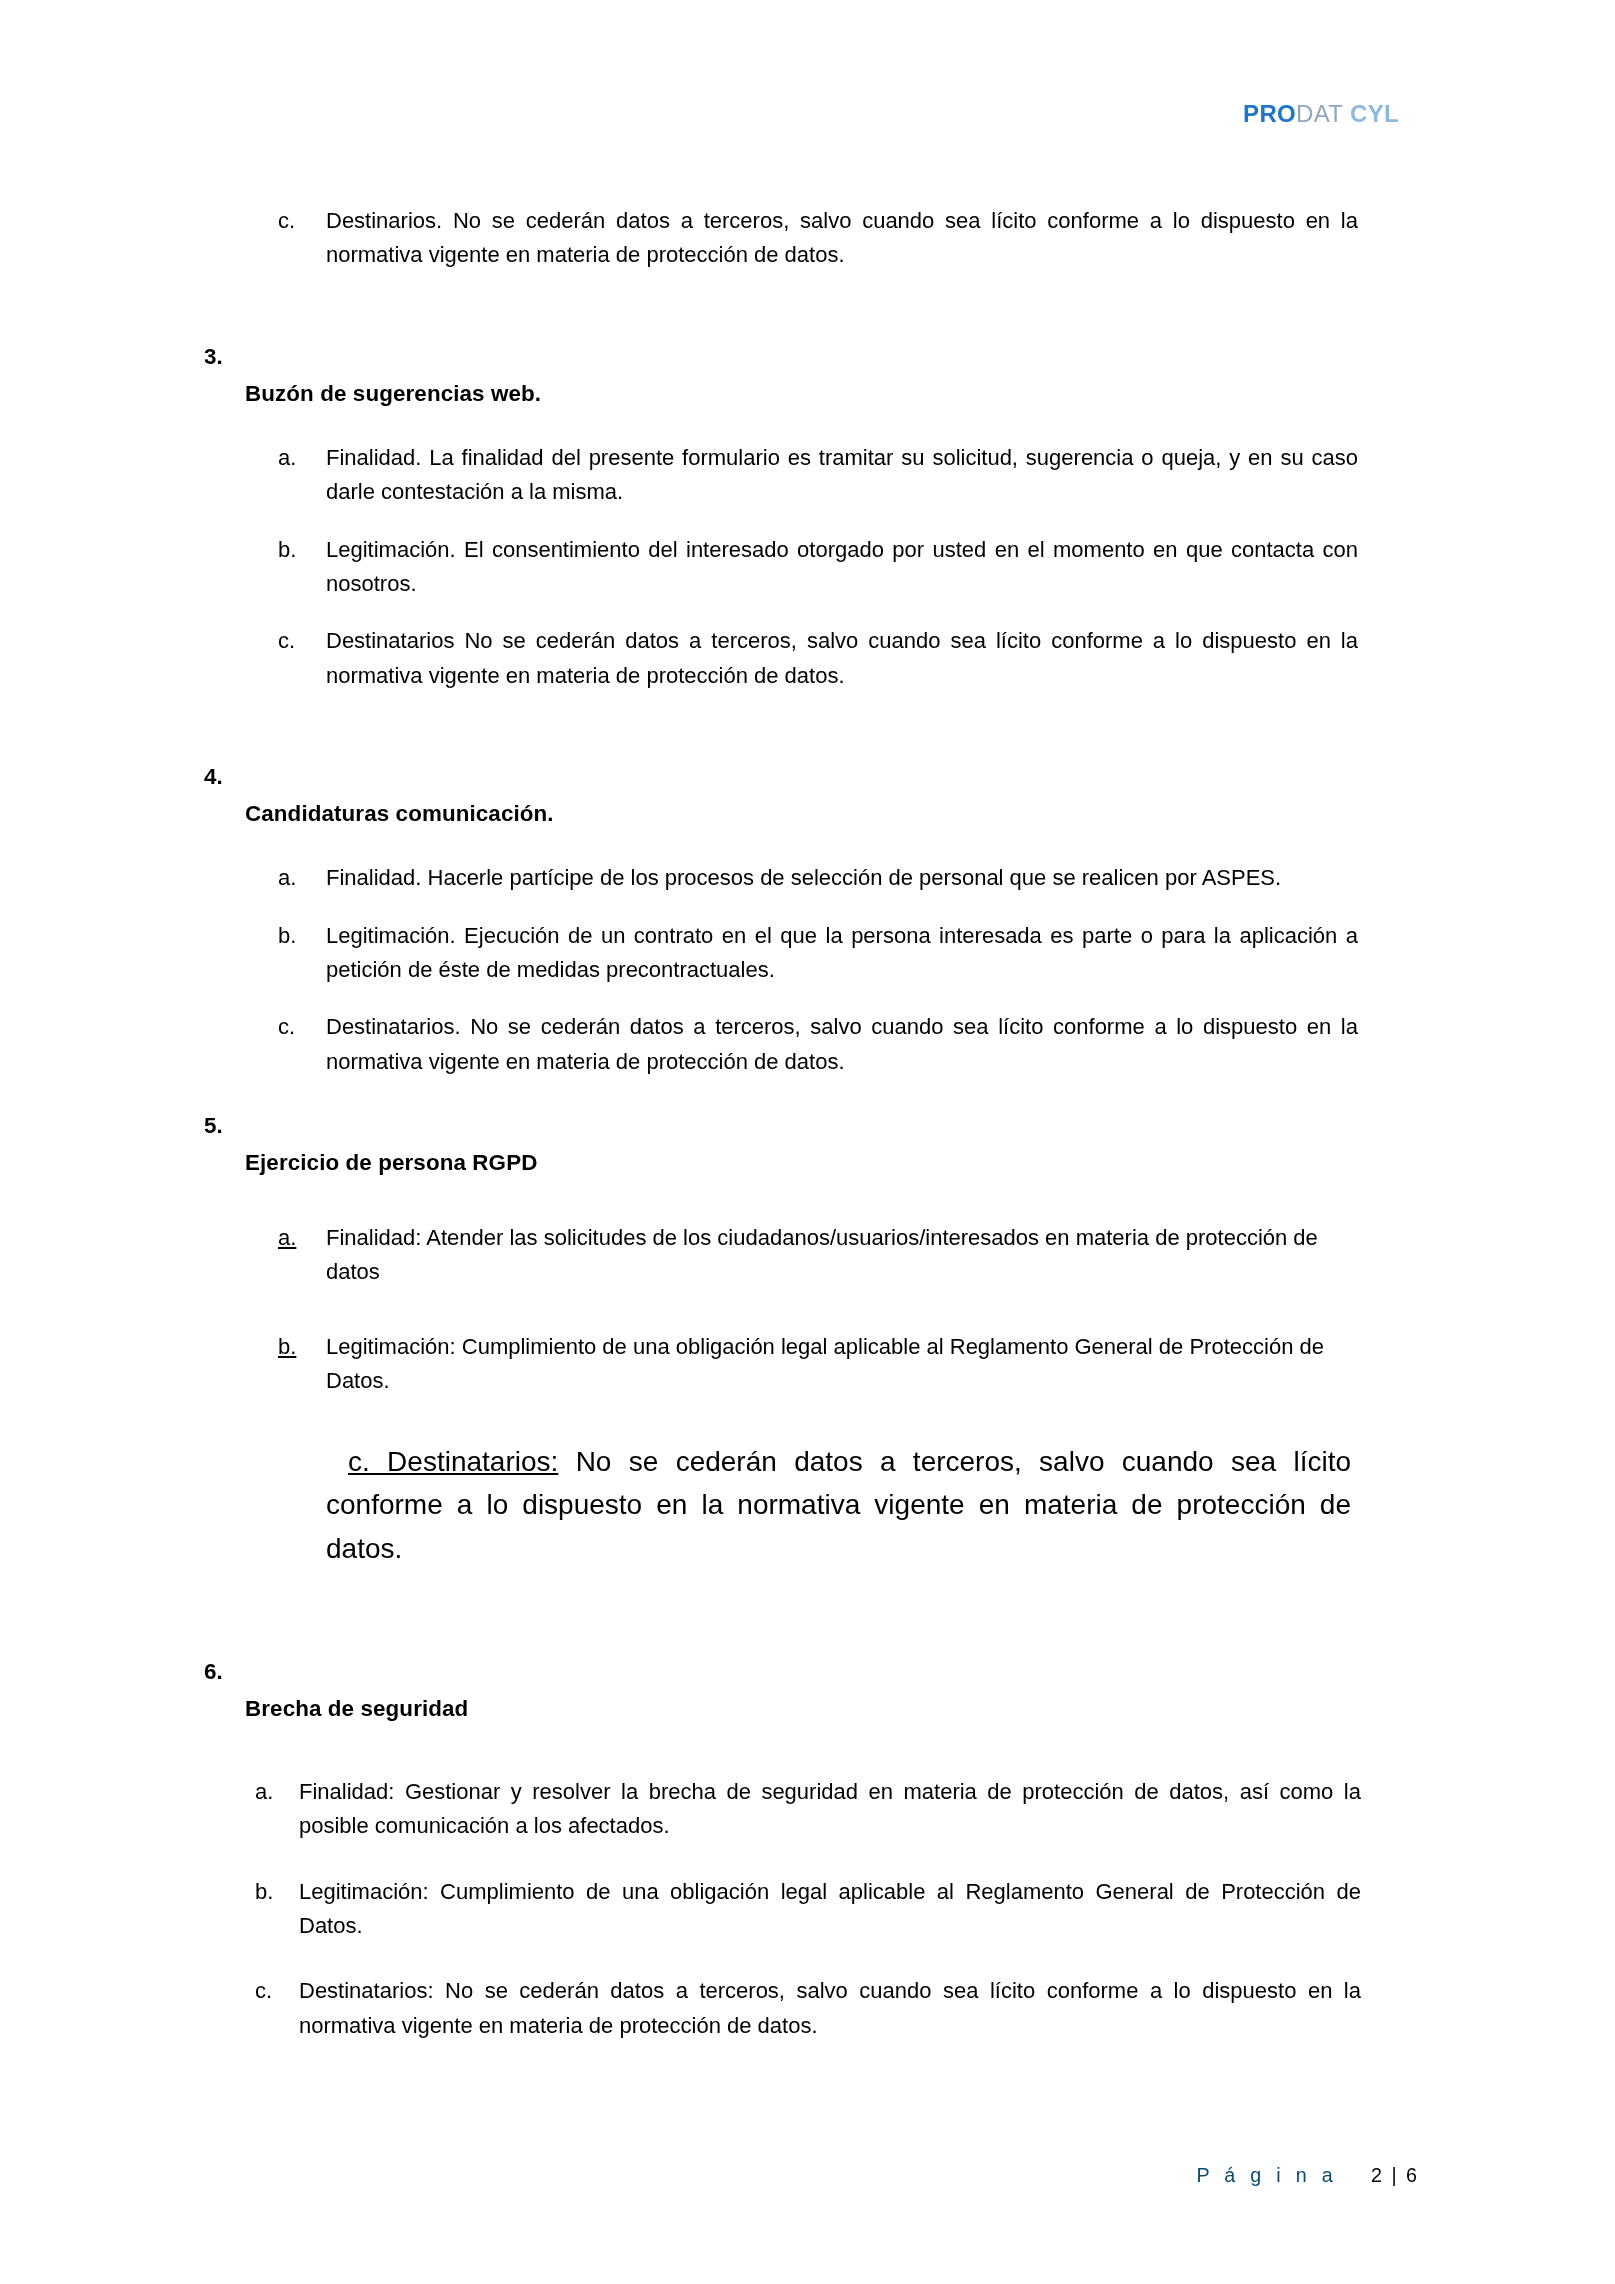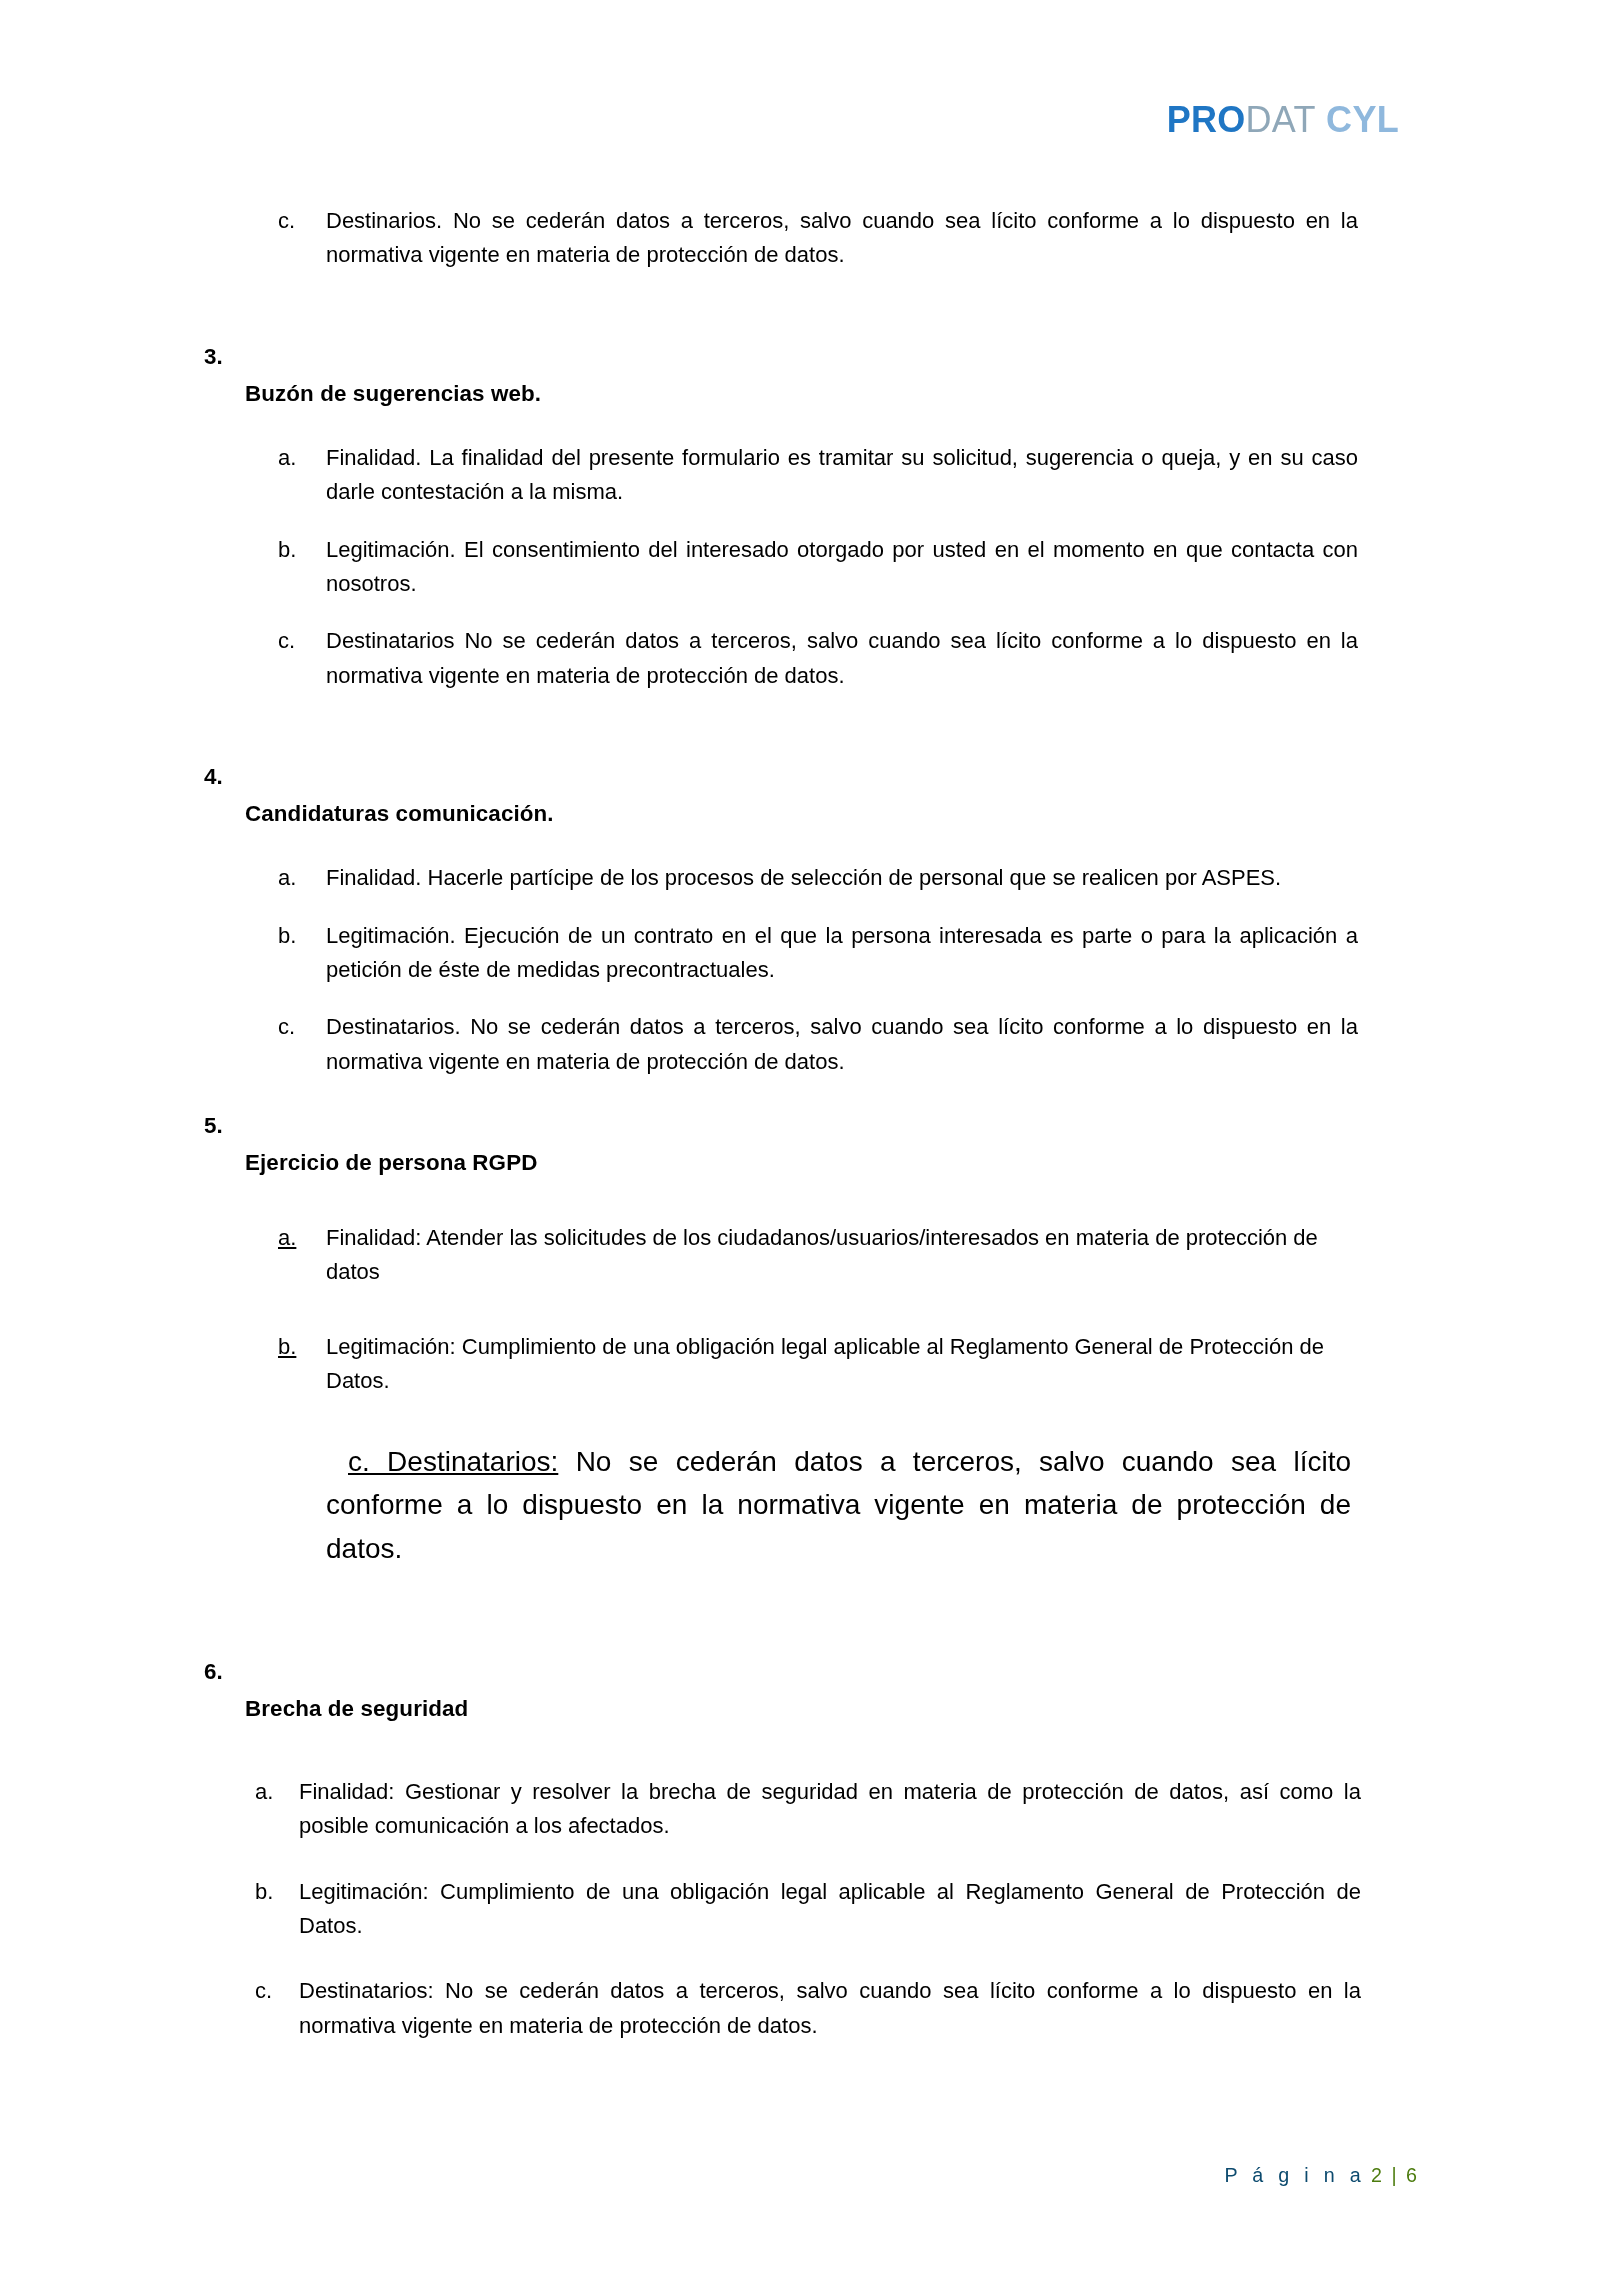--- a/index.html
+++ b/index.html
@@ -25,21 +25,21 @@
     top: 102px;
     left: 0;
     width: 1616px;
     height: 61px;
     padding-right: 217px;
     box-sizing: border-box;
     text-align: right;
   }
   .logo {
     display: inline-block;
-    font-size: 36px;
+    font-size: 24px;
     font-weight: 700;
     letter-spacing: 0.3px;
     line-height: 1;
     white-space: nowrap;
   }
   .logo .seg-pro   { color: #1f76c4; font-weight: 700; }
   .logo .seg-dat   { color: #8fa7b8; font-weight: 400; }
   .logo .seg-space { color: transparent; }
   .logo .seg-cyl   { color: #8fb8dd; font-weight: 700; }
 
@@ -137,22 +137,23 @@
     text-align: right;
     font-size: 19.7px;
     line-height: 1;
     white-space: nowrap;
   }
   .footer .pg-word {
     color: #0c4a6e;
     letter-spacing: 4.8px;
   }
   .footer .pg-nums {
-    color: #4d7c0f;
+    color: #000000;
     letter-spacing: 2px;
+    margin-left: 28px;
   }
 </style>
 </head>
 <body>
 
 <div class="page">
 
   <div class="header">
     <span class="logo">
       <span class="seg-pro">PRO</span><span class="seg-dat">DAT</span><span class="seg-space">&nbsp;</span><span class="seg-cyl">CYL</span>

